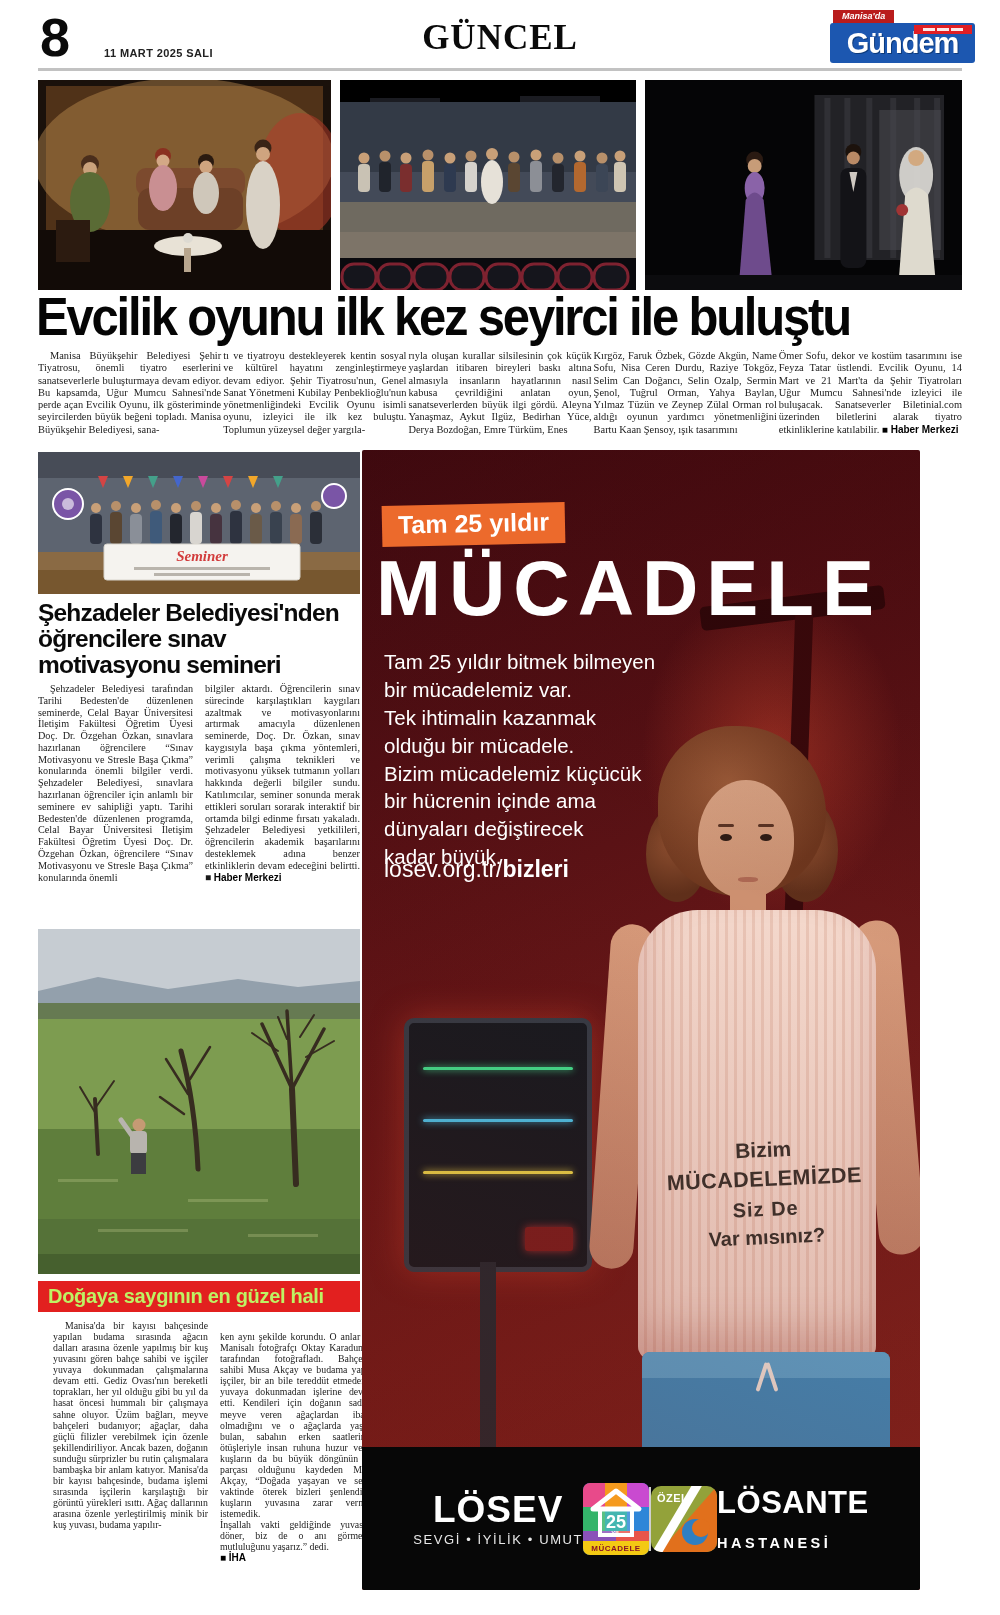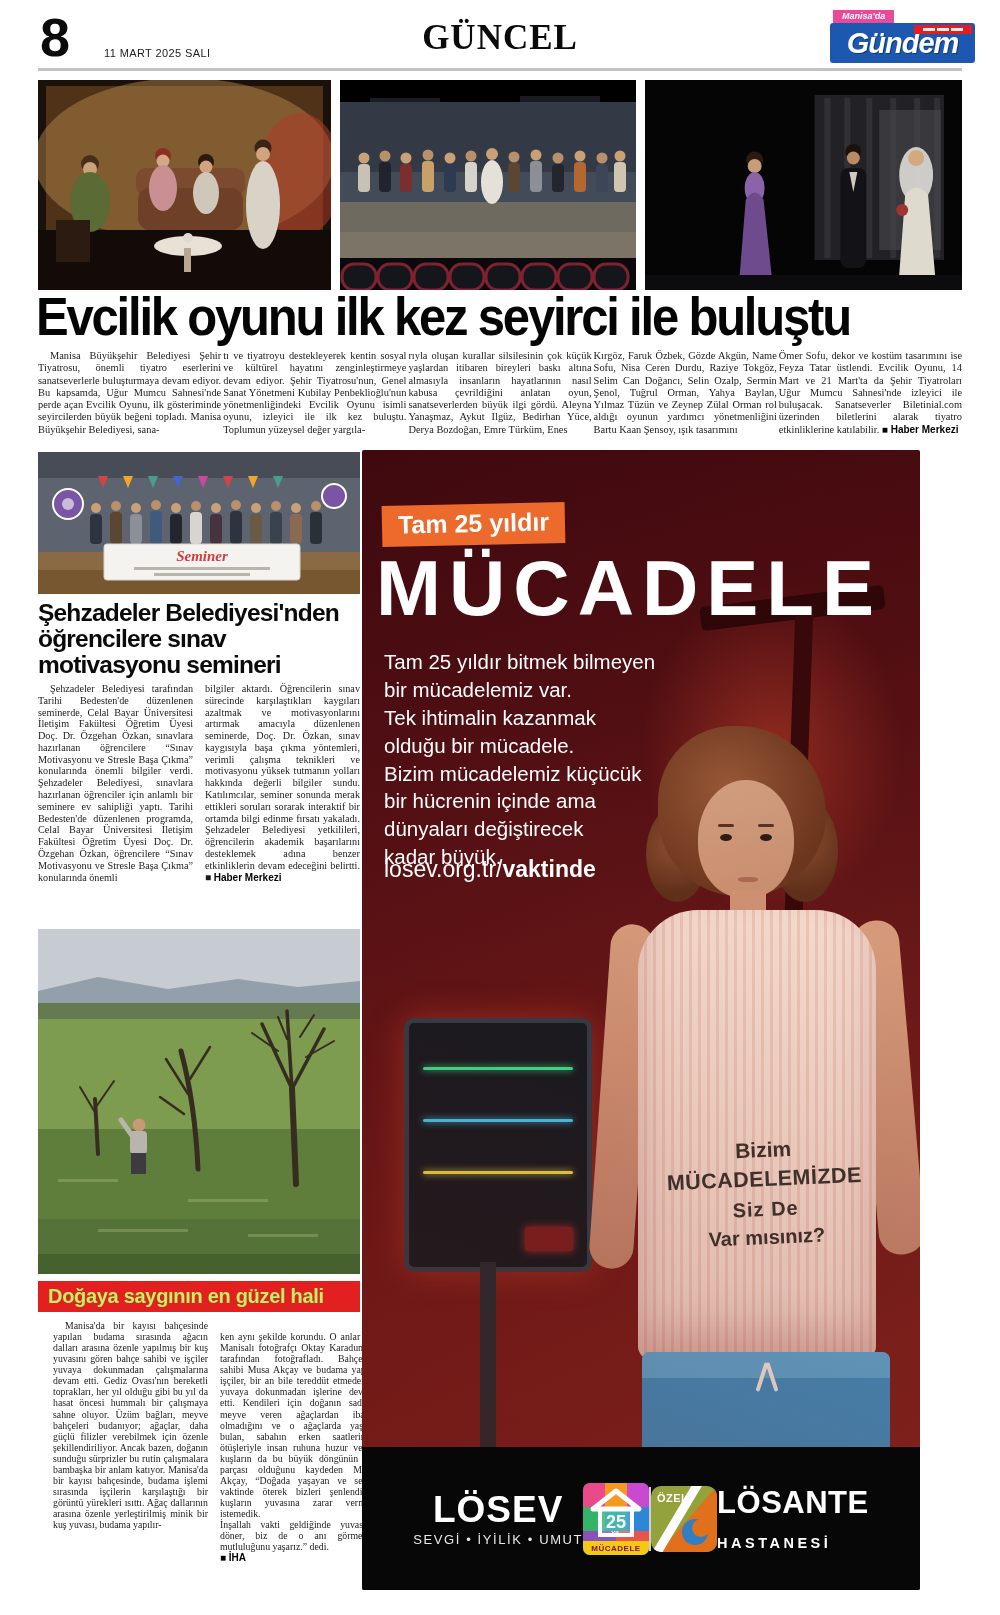--- a/index.html
+++ b/index.html
@@ -2,29 +2,29 @@
 <html><head>
 <meta charset="utf-8">
 <style>
   html,body{margin:0;padding:0;background:#fff;}
   .page{position:relative;width:1000px;height:1615px;margin:0 auto;background:#fff;
         font-family:"Liberation Sans",sans-serif;color:#111;overflow:hidden;}
   .abs{position:absolute;}
 
   
   .pagenum{left:40px;top:6px;font-size:54px;font-weight:900;letter-spacing:-1px;color:#0a0a0a;}
-  .issue-date{left:104px;top:47px;font-size:11px;font-weight:400;letter-spacing:.4px;color:#222;}
+  .issue-date{left:104px;top:47px;font-size:11px;font-weight:700;letter-spacing:.4px;color:#222;}
   .section-title{left:0;right:0;top:18px;text-align:center;font-family:"Liberation Serif",serif;
                  font-weight:700;font-size:35px;letter-spacing:1px;color:#0a0a0a;}
   .logo{left:830px;top:10px;width:145px;height:54px;}
-  .logo-region{position:absolute;left:3px;top:0;background:#ec4899;color:#fff;font-size:9px;
+  .logo-region{position:absolute;left:3px;top:0;background:#b91c1c;color:#fff;font-size:9px;
                font-style:italic;font-weight:700;padding:1px 9px 2px;}
   .logo-main{position:absolute;left:0;top:13px;width:145px;height:40px;background:#1c57b0;
              border-radius:3px;display:flex;align-items:center;justify-content:center;
-             color:#fff;font-style:italic;font-weight:900;font-size:29px;letter-spacing:-1px;
+             color:#fff;font-weight:900;font-size:29px;letter-spacing:-1px;
              text-shadow:1px 1px 0 #0d3a7a;}
   .logo-strip{position:absolute;right:3px;top:15px;width:58px;height:9px;background:#e01e24;
               display:flex;align-items:center;justify-content:center;gap:2px;}
   .logo-strip i{display:block;width:12px;height:3px;background:#fff;opacity:.9;}
   .header-rule{left:38px;top:68px;width:924px;height:3px;background:#c2c2c2;}
 
   
   .photo{top:80px;height:210px;display:block;}
   .photo svg{display:block;width:100%;height:100%;}
 
@@ -411,21 +411,21 @@
     <div class="ad-title">MÜCADELE</div>
     <div class="ad-body">Tam 25 yıldır bitmek bilmeyen
 bir mücadelemiz var.
 Tek ihtimalin kazanmak
 olduğu bir mücadele.
 Bizim mücadelemiz küçücük
 bir hücrenin içinde ama
 dünyaları değiştirecek
 kadar büyük.</div>
     <div class="ad-url">
-      <span>losev.org.tr/</span><b>vaktinde</b>
+      <span>losev.org.tr/</span><b>bizleri</b>
     </div>
 
     <div class="ad-footer">
       <div class="losev-block">
         <div class="losev-name">LÖSEV</div>
         <div class="losev-tag">SEVGİ • İYİLİK • UMUT</div>
       </div>
       <svg width="66" height="72" viewBox="0 0 66 72" style="border-radius:7px;overflow:hidden;">
         <rect width="66" height="72" fill="#2e86d8"></rect>
         <rect x="0" y="0" width="22" height="24" fill="#e84a8a"></rect>

